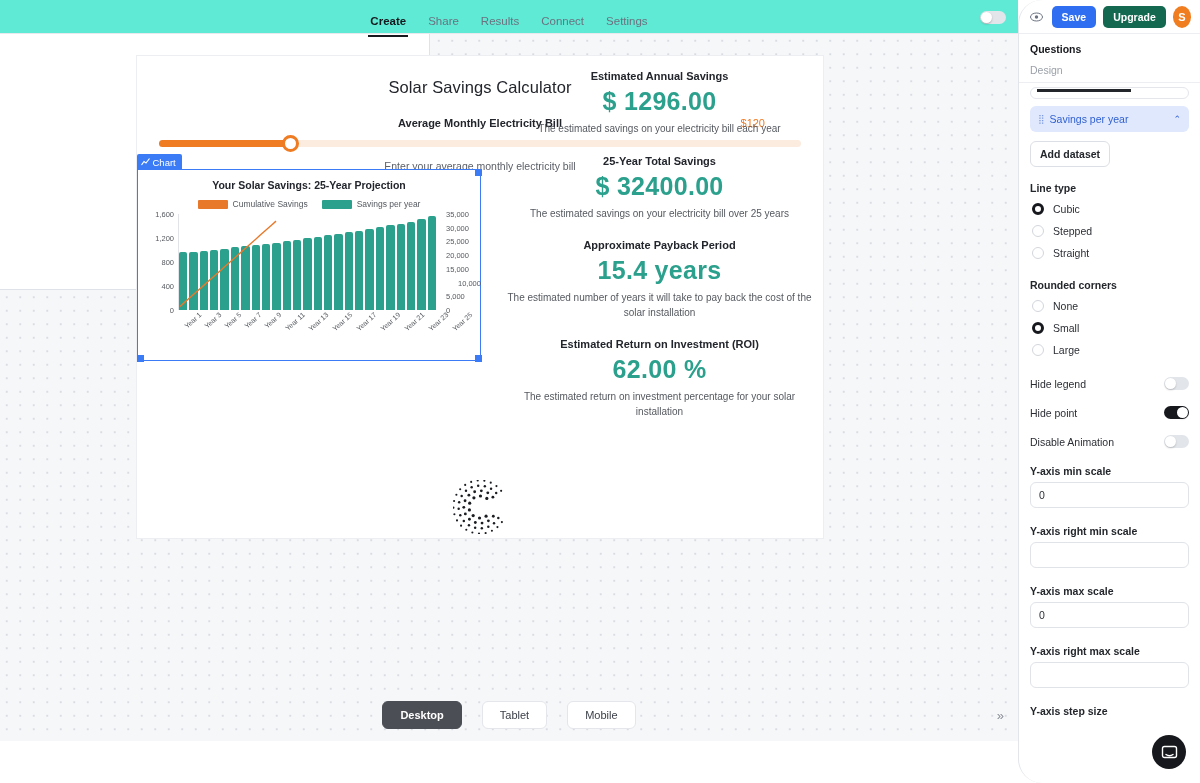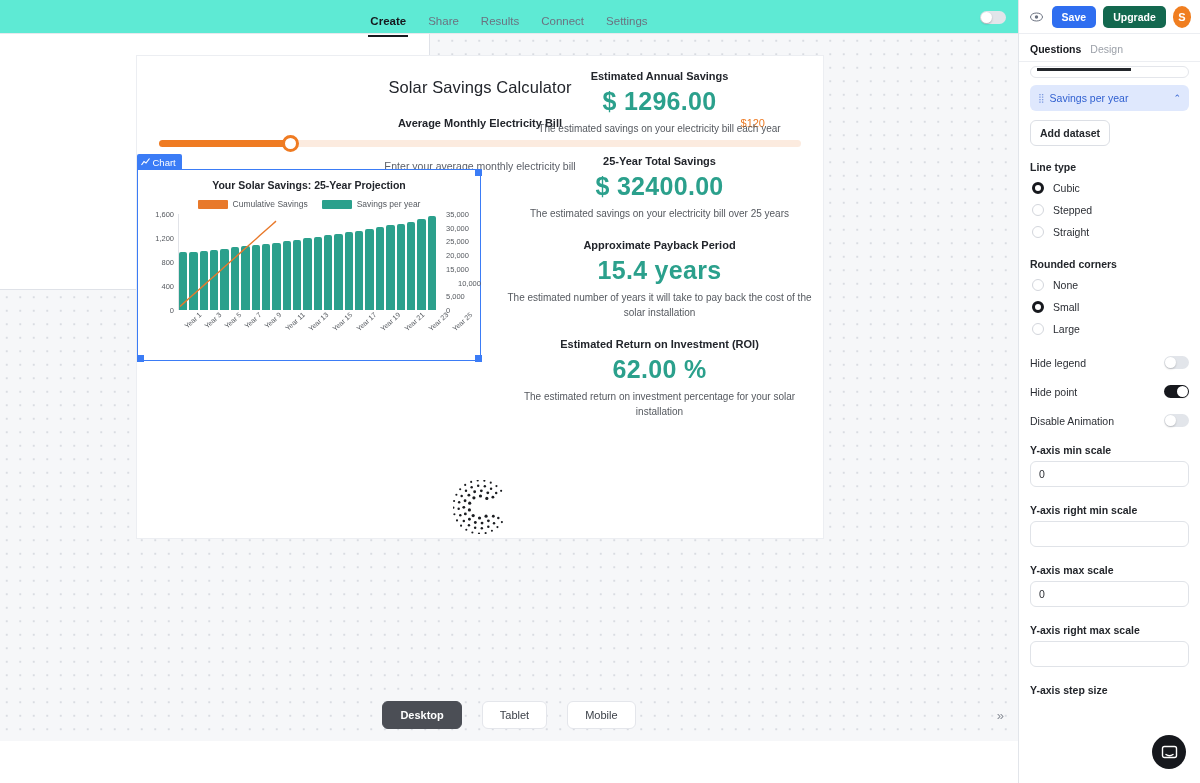--- a/index.html
+++ b/index.html
@@ -191,21 +191,21 @@
     background: #4b4e55; color: #fff; border-color: #4b4e55; font-weight: bold;
   }
   .collapse-btn {
     position: absolute; right: 14px; bottom: 18px;
     font-size: 13px; color: #8a8f98; cursor: pointer; z-index: 20;
   }
 
   
   .panel {
     position: absolute; right: 0; top: 0; width: 182px; height: 783px;
-    background: #fff; border-left: 1px solid #e2e5ea; overflow: hidden;
+    background: #fff; border-left: 1px solid #e2e5ea; overflow: hidden; border-radius: 24px;
   }
   .panel-top {
     height: 34px; display: flex; align-items: center; gap: 7px;
     padding: 0 9px; border-bottom: 1px solid #eceef2;
   }
   .eye-btn {
     width: 20px; height: 20px; display: flex; align-items: center;
     justify-content: center; cursor: pointer;
   }
   .btn-save, .btn-upgrade {
@@ -216,20 +216,21 @@
   .btn-upgrade { background: #13684f; }
   .avatar {
     width: 22px; height: 22px; border-radius: 50%; background: #f07e20;
     color: #fff; font-size: 11px; font-weight: bold;
     display: flex; align-items: center; justify-content: center;
     cursor: pointer; margin-left: auto;
   }
   .panel-tabs {
     display: flex; gap: 9px; padding: 9px 11px 6px;
     border-bottom: 1px solid #eceef2;
+    flex-direction: column;
   }
   .ptab { font-size: 10.5px; color: #9ca1a9; cursor: pointer; }
   .ptab.active { color: #16181d; font-weight: bold; }
 
   .panel-body { padding: 0 11px; }
   .ghost-item {
     height: 12px; margin: 4px 0 0; border: 1px solid #e4e6eb;
     border-radius: 6px; background: #fff; overflow: hidden;
   }
   .ghost-bar { height: 3px; width: 60%; background: #23262b; margin: 1px 6px; }

